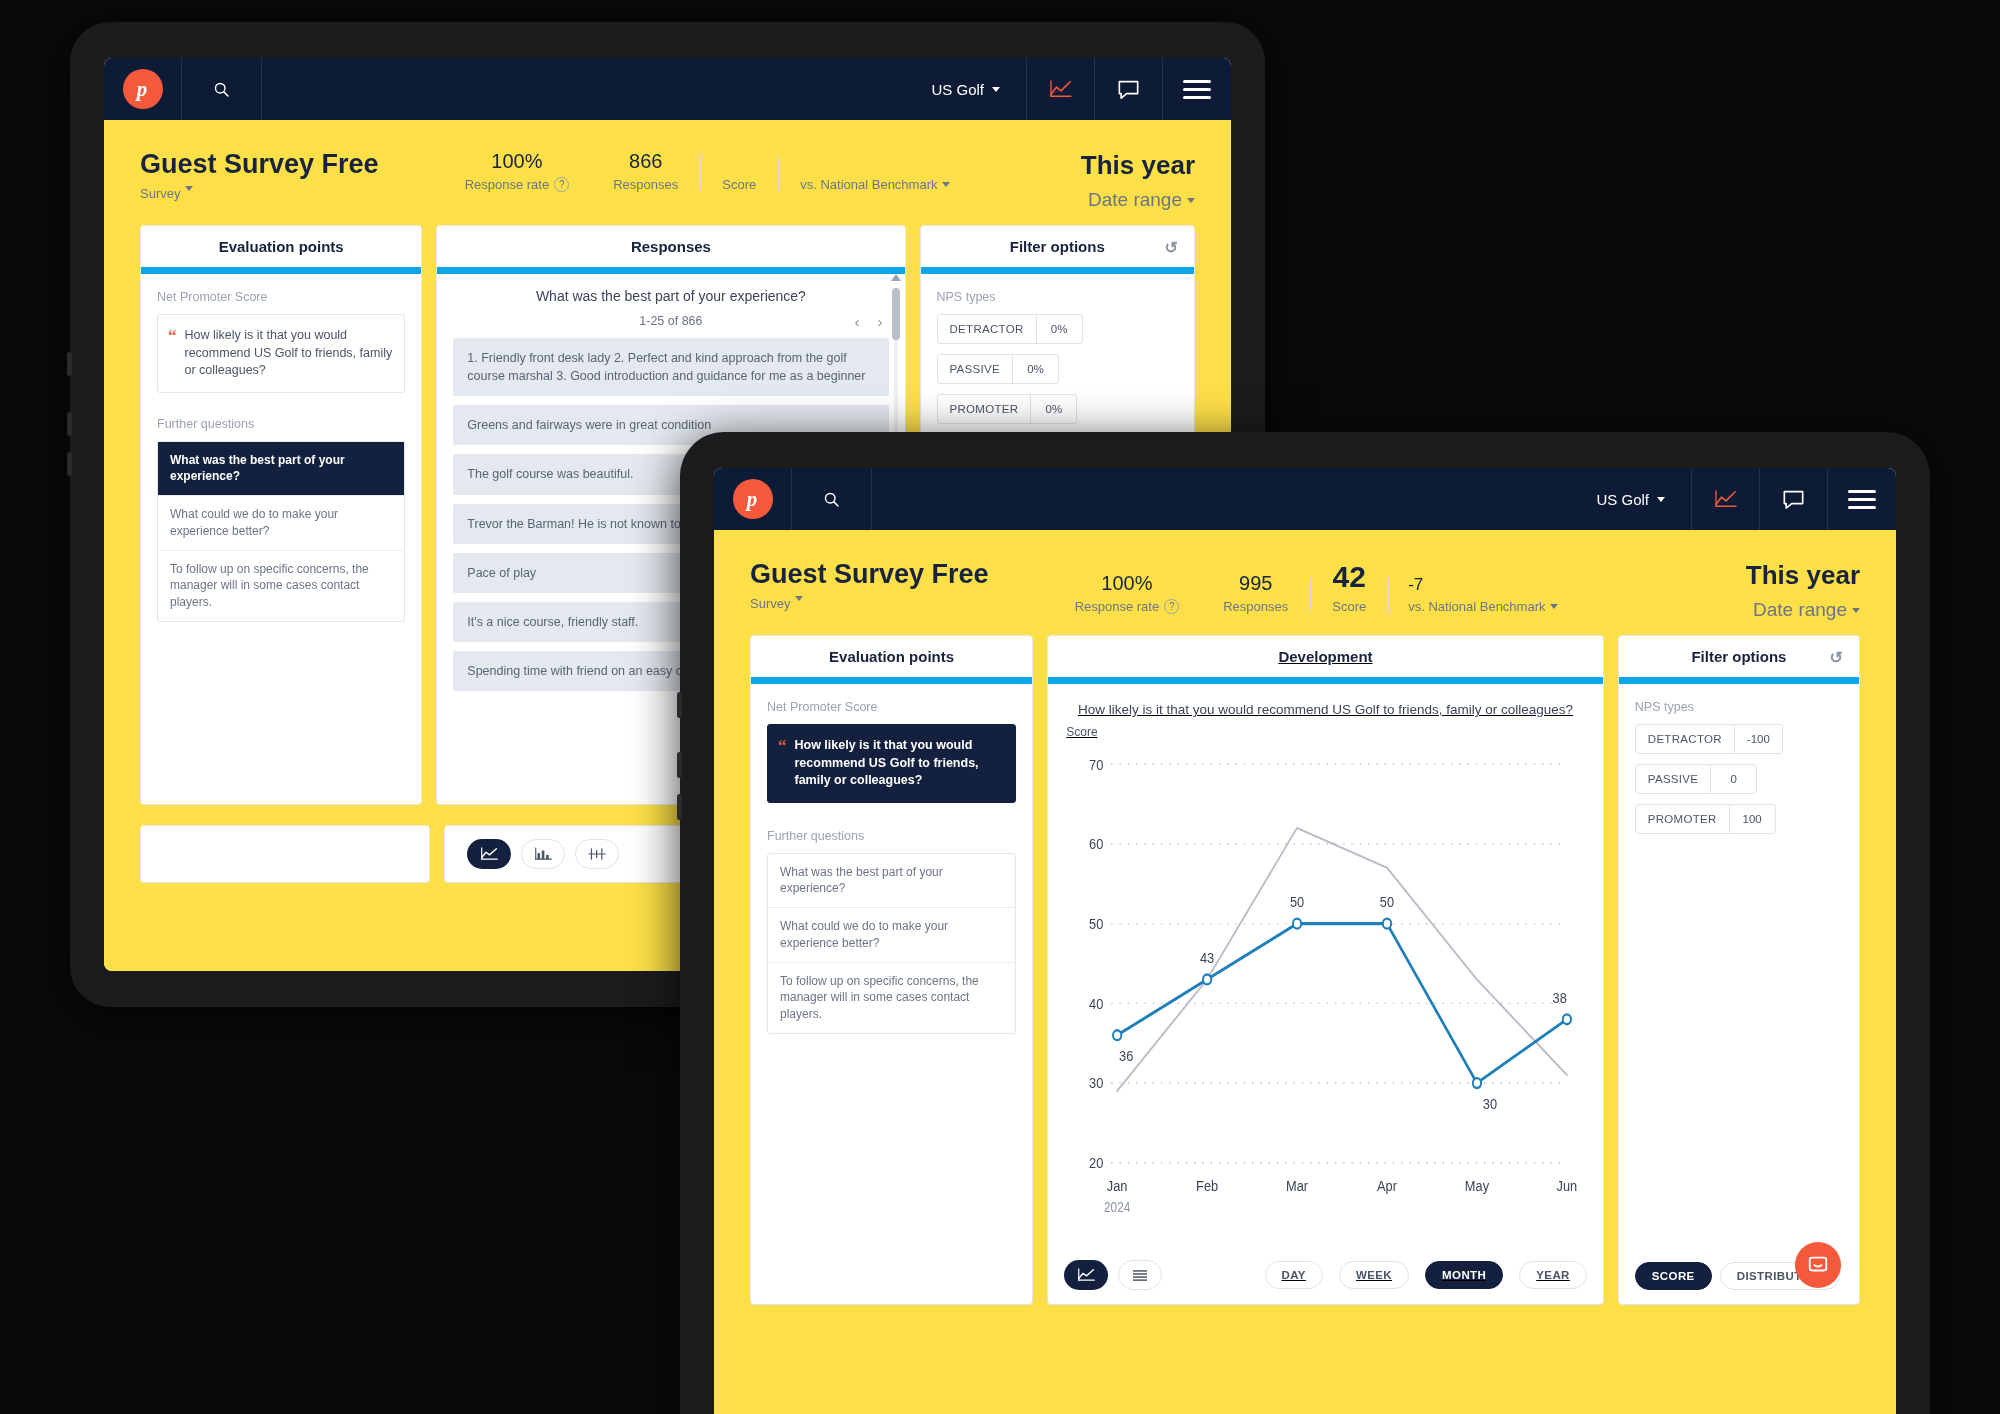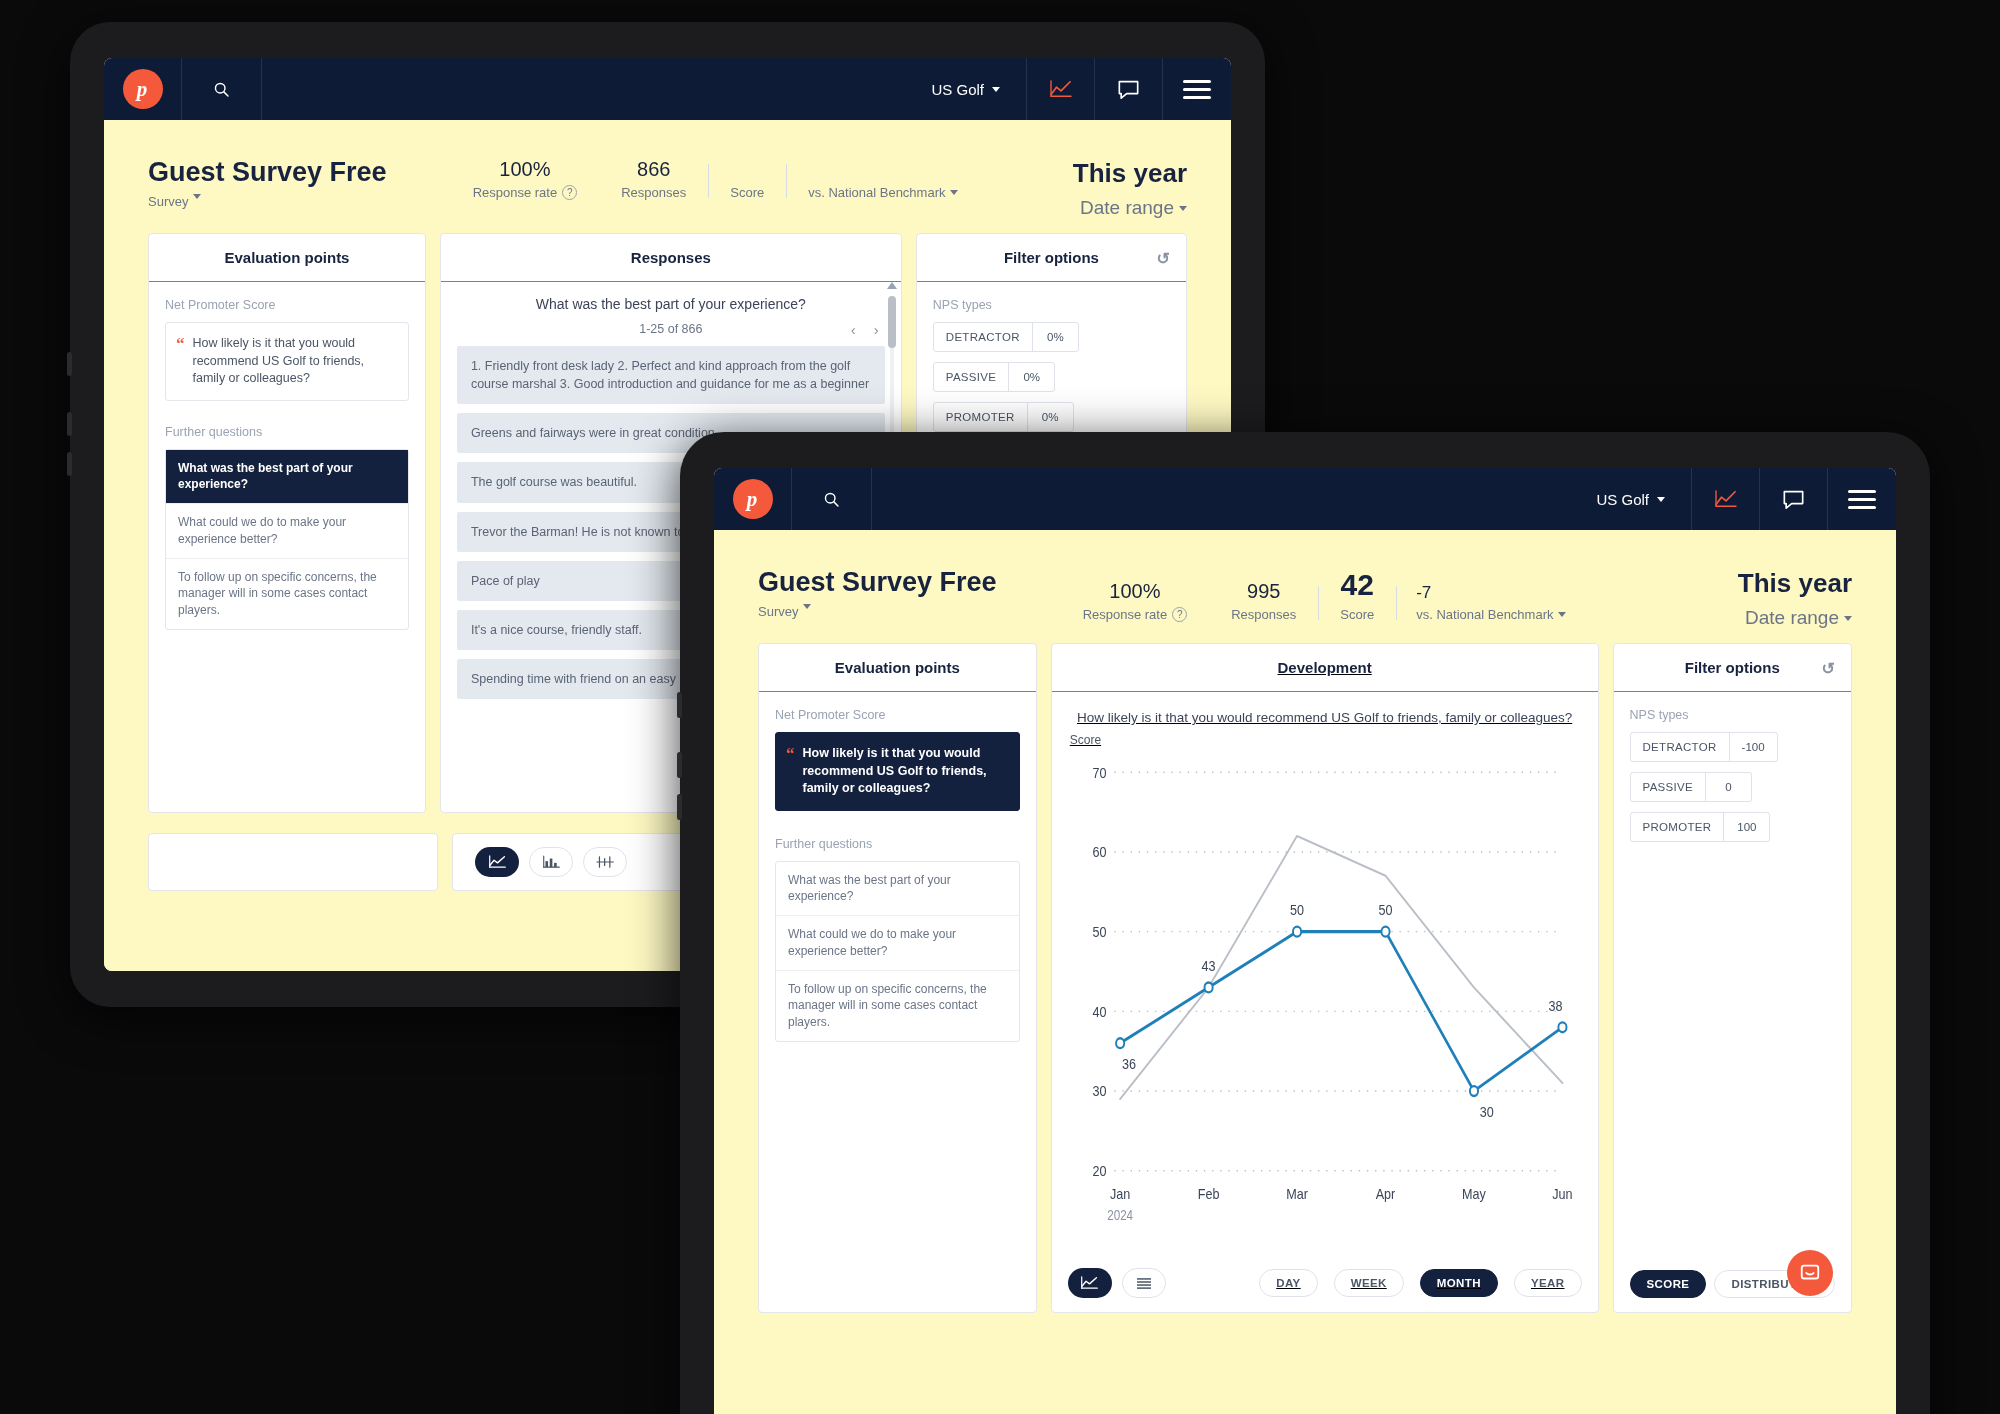--- a/index.html
+++ b/index.html
@@ -54,42 +54,42 @@
   .nav-account {
     display:flex; align-items:center; gap:8px; padding: 0 26px;
     color:#fff; font-size: 15px; border-right: 1px solid rgba(255,255,255,.10);
   }
   .nav-icon-cell { width: 68px; }
   .caret { width:0;height:0;border-left:4.5px solid transparent;border-right:4.5px solid transparent;border-top:5px solid currentColor;display:inline-block; }
   .burger { display:flex; flex-direction:column; gap:5px; }
   .burger i { display:block; width: 28px; height: 3px; background: #fff; border-radius: 2px; }
 
   
-  .page-body { background: #fef9c3; height: calc(100% - 62px); padding: 16px; }
+  .page-body { background: #fde047; height: calc(100% - 62px); padding: 8px; }
   .page-head { display:flex; align-items:flex-start; padding: 22px 28px 14px 28px; }
   .ph-title { font-size: 27px; font-weight: 700; color:#18233f; line-height:1.1; }
   .ph-sub { font-size: 13px; color:#6b7587; margin-top: 6px; display:flex; gap:5px; }
   .stats { display:flex; align-items:flex-end; gap: 0; margin-left: 64px; }
   .stat { text-align:center; padding: 0 22px; position:relative; }
   .stat .val { font-size: 20px; color:#18233f; line-height: 1.15; }
   .stat .val.big { font-size: 30px; font-weight: 700; }
   .stat .lbl { font-size: 13px; color:#6b7587; margin-top: 4px; display:flex; align-items:center; justify-content:center; gap:5px; white-space:nowrap;}
   .stat.div:before { content:""; position:absolute; left:0; bottom:2px; width:1px; height: 34px; background:#d8dce3; }
   .qmark { display:inline-block; width:15px;height:15px;border:1px solid #9aa3b2;border-radius:50%;
            font-size:10px;line-height:13px;text-align:center;color:#6b7587; }
   .ph-right { margin-left:auto; text-align:center; }
   .ph-right .big { font-size: 26px; font-weight:700; color:#18233f; }
   .ph-right .sub { font-size:19px; color:#6b7587; margin-top:8px; display:flex; align-items:center; justify-content:flex-end; gap:5px;}
 
   
   .panels { display:flex; gap: 14px; padding: 0 28px 20px 28px; align-items:stretch; }
   .panel { background:#fff; border:1px solid #e3e6eb; border-radius: 4px; display:flex; flex-direction:column; }
   .panel-head {
     height: 48px; display:flex; align-items:center; justify-content:center; position:relative;
-    border-bottom: 1px solid #0ea5e9; font-weight: 700; color:#18233f; font-size: 15px;
+    border-bottom: 7px solid #0ea5e9; font-weight: 700; color:#18233f; font-size: 15px;
   }
   .panel-head .reset { position:absolute; right: 16px; top: 50%; transform: translateY(-50%); color:#8a93a3; font-size: 16px;}
   .panel-body { padding: 16px; flex: 1; }
 
   .grp-label { font-size: 12.5px; color:#9aa3b2; margin-bottom: 10px; }
   .q-card { border:1px solid #e3e6eb; border-radius:3px; padding: 12px 12px 12px 10px; display:flex; gap:8px; }
   .q-card .quote { color:#f4593c; font-size: 17px; font-weight:700; line-height:1; font-family:"Liberation Serif", serif;}
   .q-card .qtext { font-size: 12.5px; color:#4a5565; line-height: 1.4; }
   .q-card.dark { background:#13213f; border-color:#13213f; }
   .q-card.dark .qtext { color:#fff; font-weight:700; }

